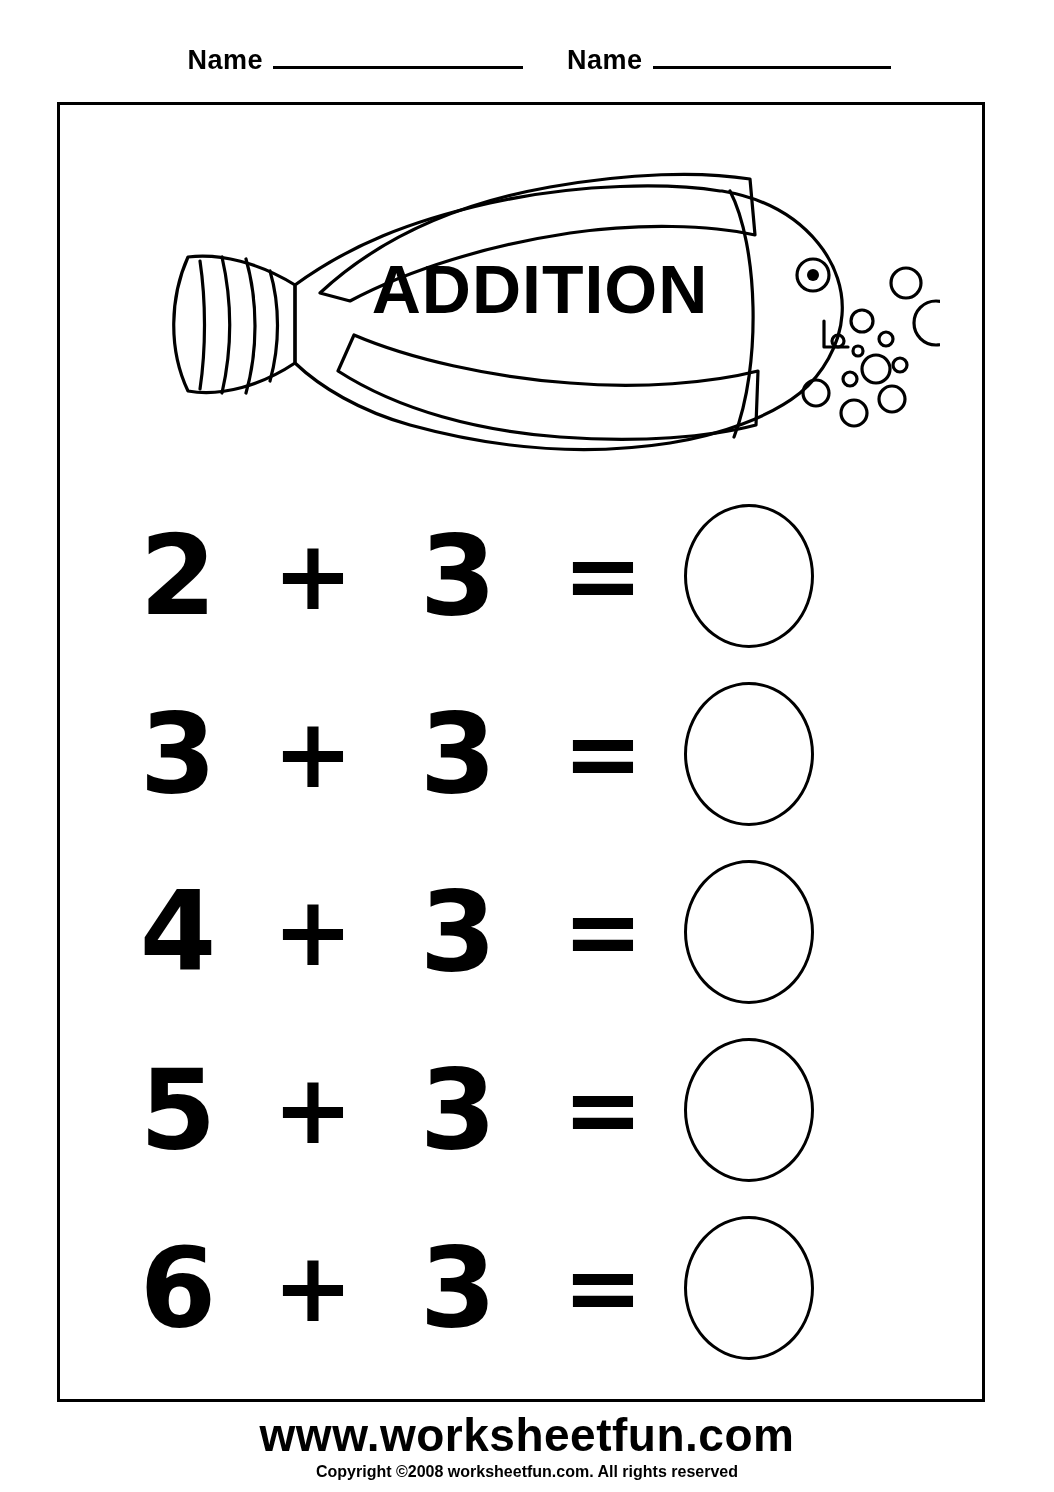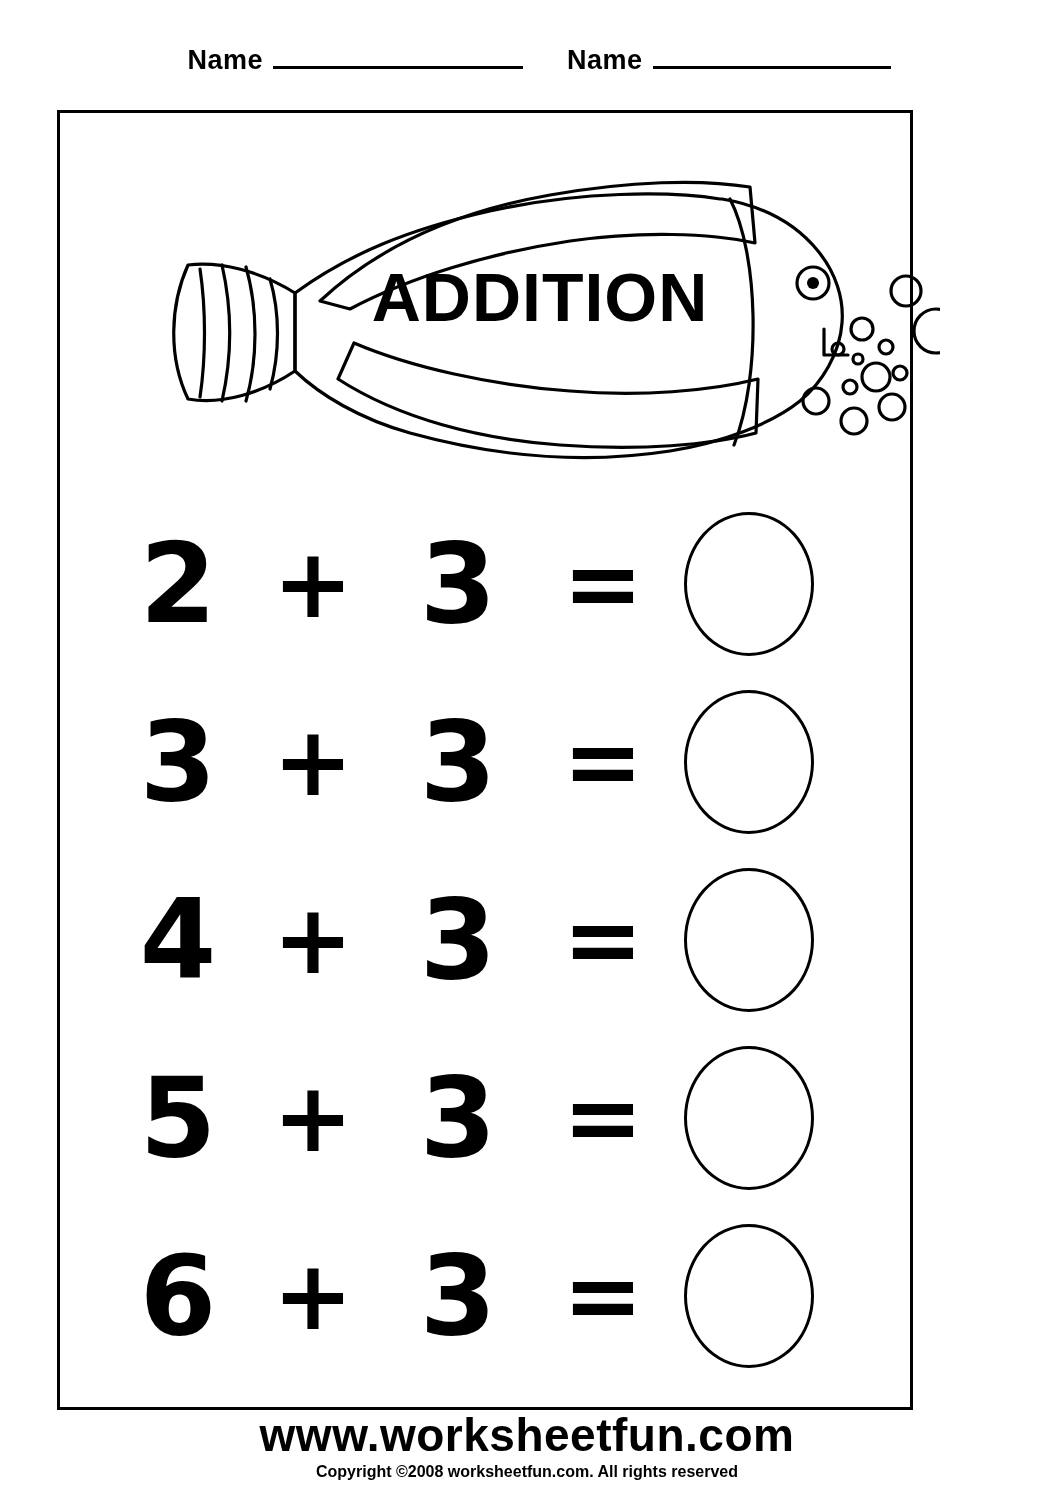--- a/index.html
+++ b/index.html
@@ -45,22 +45,22 @@
     border-bottom: 3px solid #000;
     margin-left: 10px;
     height: 22px;
   }
   .field.date .field-line { width: 238px; }
 
   
   .sheet {
     position: absolute;
     left: 57px;
-    top: 110px;
-    width: 856px;
+    top: 102px;
+    width: 928px;
     height: 1300px;
     border: 3px solid #000;
     box-sizing: border-box;
   }
 
   
   .banner {
     position: absolute;
     left: 50px;
     top: 20px;

